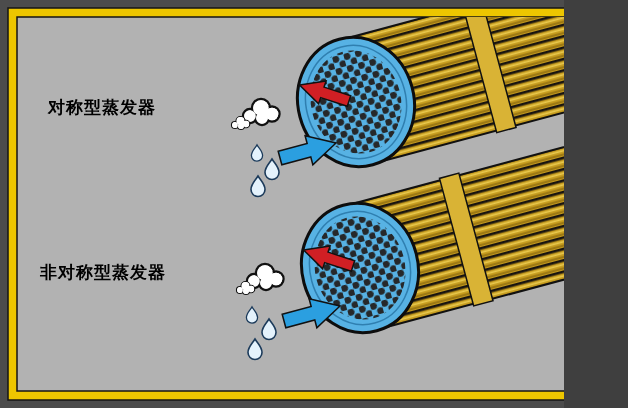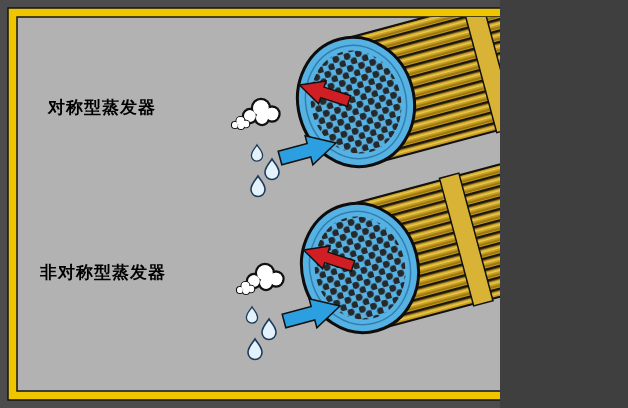--- a/index.html
+++ b/index.html
@@ -1,18 +1,18 @@
 <!DOCTYPE html>
 <html><head>
 <meta charset="utf-8">
 <style>
   html, body { margin: 0; padding: 0; background: #3f3f3f; }
   #stage {
     position: relative;
-    width: 500px; height: 408px;
+    width: 564px; height: 408px;
     font-family: "DejaVu Sans", "Liberation Sans", sans-serif;
     overflow: hidden;
   }
   svg { display: block; }
   text.diagram-label {
     font-family: "DejaVu Sans", "Liberation Sans", sans-serif;
     font-weight: bold;
     fill: #000000;
     letter-spacing: 1px;
   }

